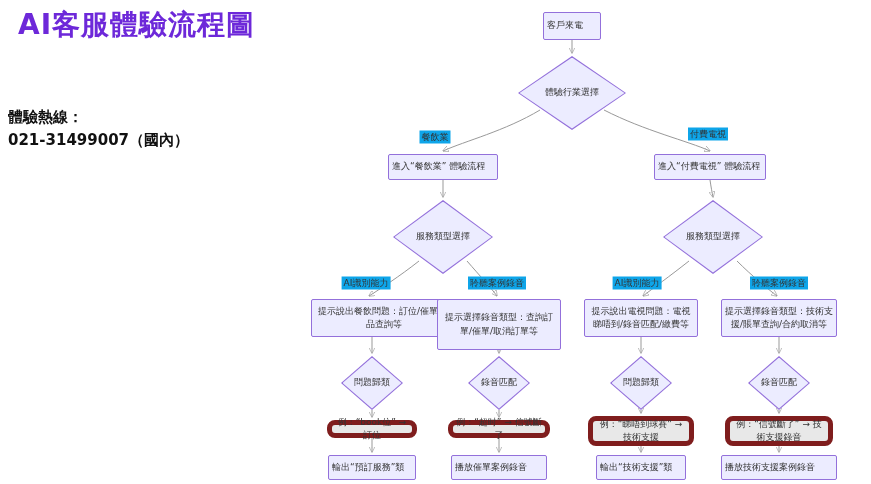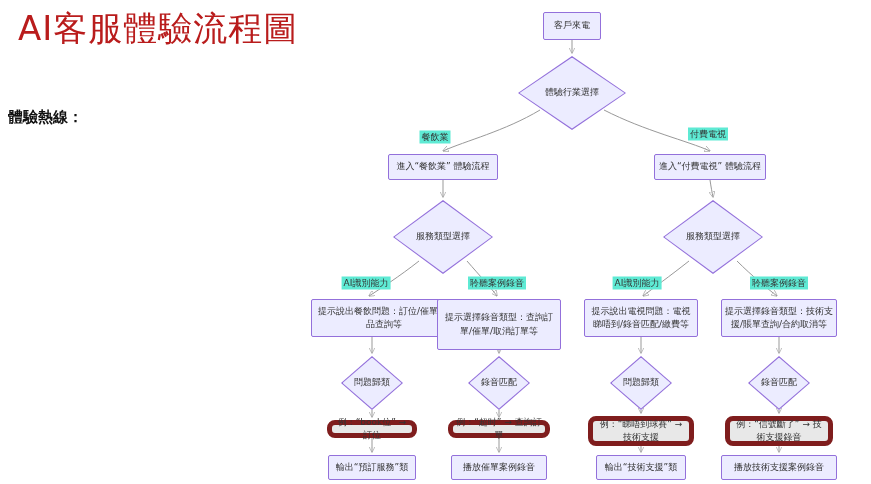--- a/index.html
+++ b/index.html
@@ -2,51 +2,52 @@
 <html><head>
 <meta charset="utf-8">
 <style>
   html,body{margin:0;padding:0;}
   body{
     width:871px;height:484px;position:relative;overflow:hidden;background:#ffffff;
     font-family:"DejaVu Sans","Liberation Sans",sans-serif;
   }
   .page-title{
     position:absolute;left:18px;top:6px;
-    font-size:34px;font-weight:normal;color:#b91c1c;letter-spacing:1px;white-space:nowrap;
+    font-size:28px;font-weight:bold;color:#6d28d9;letter-spacing:1px;white-space:nowrap;
   }
   .hotline{
     position:absolute;left:8px;top:106px;
     font-size:15px;font-weight:bold;color:#111;line-height:23px;white-space:nowrap;
   }
   .edges{position:absolute;left:0;top:0;}
   .edges path{fill:none;stroke:#999;stroke-width:1;}
   .node{
     position:absolute;box-sizing:border-box;
     background:#ECECFF;border:1px solid #9370DB;border-radius:2px;
-    display:flex;align-items:center;justify-content:center;text-align:center;
+    display:flex;align-items:center;text-align:center;
     font-size:9px;line-height:1.45;color:#333;padding:1px 3px;
   }
   .node.gray{background:#e8e8e8;border:5px solid #7f1d1d;border-radius:8px;color:#333;}
   .diamond{position:absolute;display:flex;align-items:center;justify-content:center;}
   .d-border{position:absolute;inset:0;background:#9370DB;clip-path:polygon(50% 0,100% 50%,50% 100%,0 50%);}
   .d-fill{position:absolute;inset:1.5px;background:#ECECFF;clip-path:polygon(50% 0,100% 50%,50% 100%,0 50%);}
   .d-label{position:relative;font-size:9px;color:#333;text-align:center;line-height:1.3;}
   .edge-label{
     position:absolute;transform:translate(-50%,-50%);
-    background:#5eead4;padding:0 2px;font-size:9px;color:#333;white-space:nowrap;
+    background:#0ea5e9;padding:0 2px;font-size:9px;color:#333;white-space:nowrap;
   }
 </style>
 </head>
 <body>
 
 <div class="page-title">AI客服體驗流程圖</div>
 
 <div class="hotline">
   <div>體驗熱線：</div>
+  <div>021-31499007（國內）</div>
 </div>
 
 <svg class="edges" width="871" height="484">
   <defs>
     <marker id="arrow" viewBox="0 0 10 10" refX="9" refY="5" markerWidth="6" markerHeight="6" orient="auto-start-reverse">
       <path d="M0,0 L10,5 L0,10 z" fill="#333" stroke="none"></path>
     </marker>
   </defs>
   <path d="M572,40 L572,53" marker-end="url(#arrow)"></path>
   <path d="M540,110 C505,131 465,141 443,151" marker-end="url(#arrow)"></path>
@@ -90,21 +91,21 @@
   <span>提示說出電視問題：電視睇唔到/錄音匹配/繳費等</span>
 </div>
 <div class="node" style="left:721px;top:299px;width:116px;height:38px">
   <span>提示選擇錄音類型：技術支援/賬單查詢/合約取消等</span>
 </div>
 
 <div class="node gray" style="left:327px;top:420px;width:90px;height:18px">
   <span>例：“book位” → 訂位</span>
 </div>
 <div class="node gray" style="left:448px;top:420px;width:102px;height:18px">
-  <span>例：“超时” → 查詢訂單</span>
+  <span>例：“超时” → 信號斷了</span>
 </div>
 <div class="node gray" style="left:588px;top:416px;width:106px;height:30px">
   <span>例：“睇唔到球賽” → 技術支援</span>
 </div>
 <div class="node gray" style="left:725px;top:416px;width:108px;height:30px">
   <span>例：“信號斷了” → 技術支援錄音</span>
 </div>
 
 <div class="node" style="left:328px;top:455px;width:88px;height:25px">
   <span>輸出“預訂服務”類</span>

